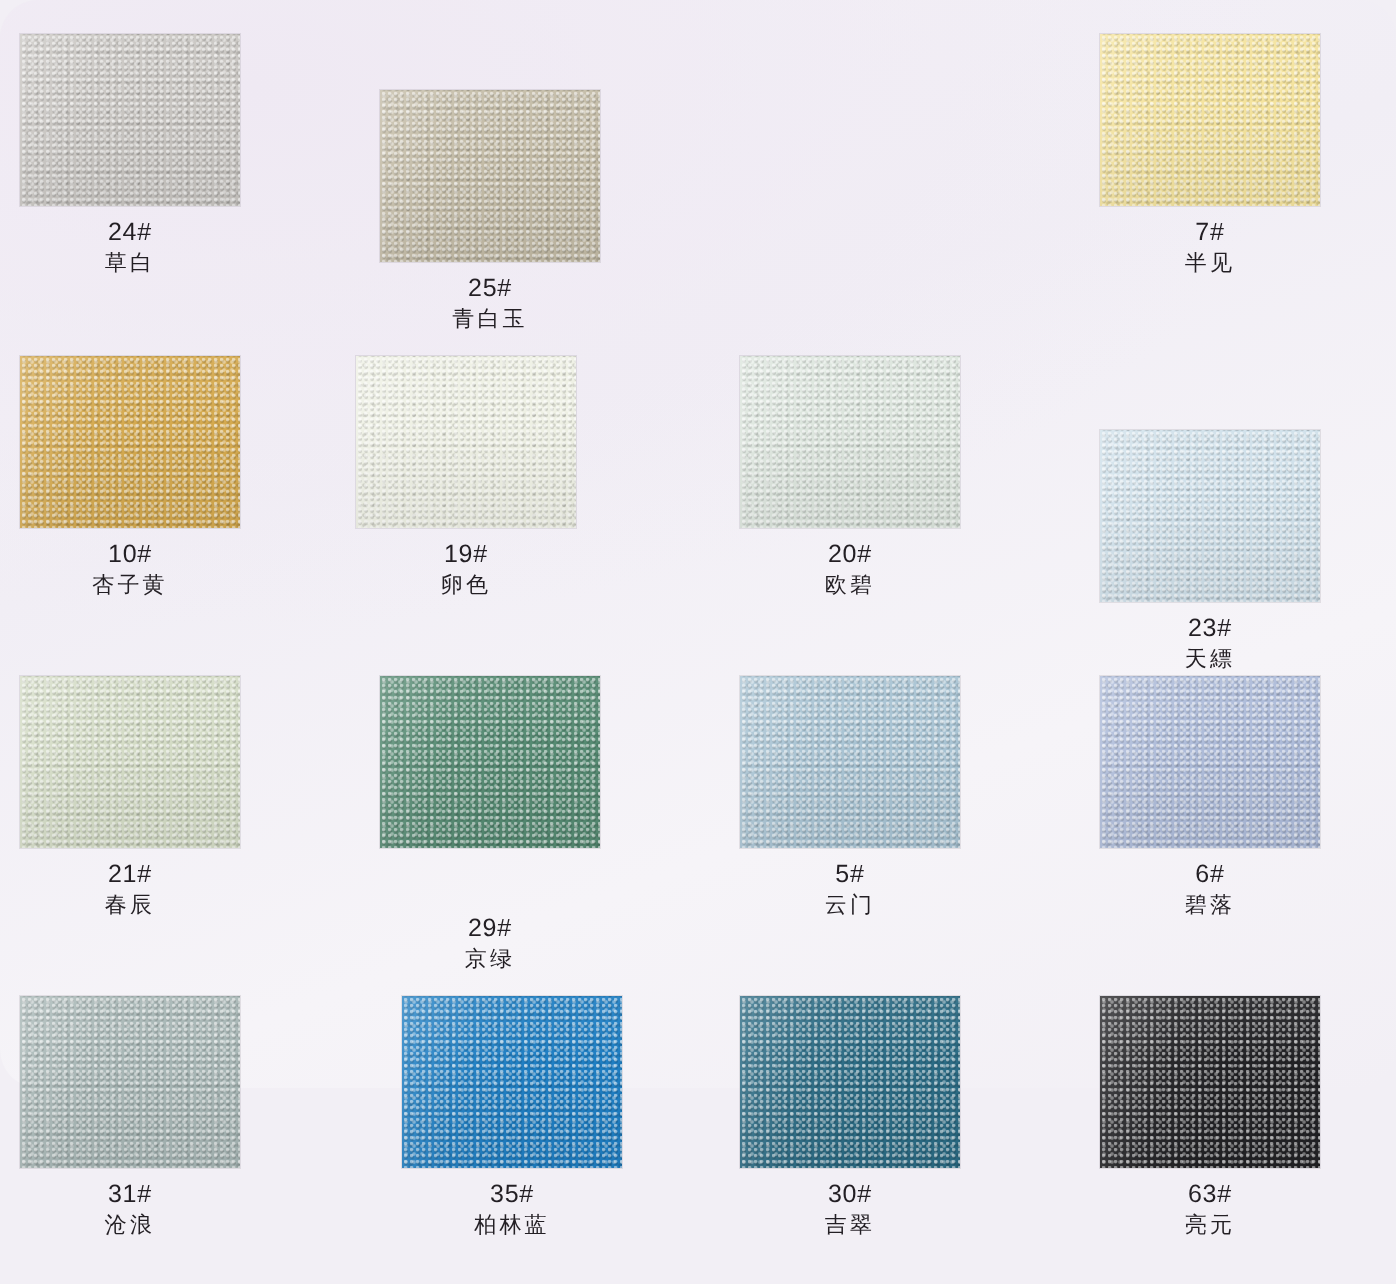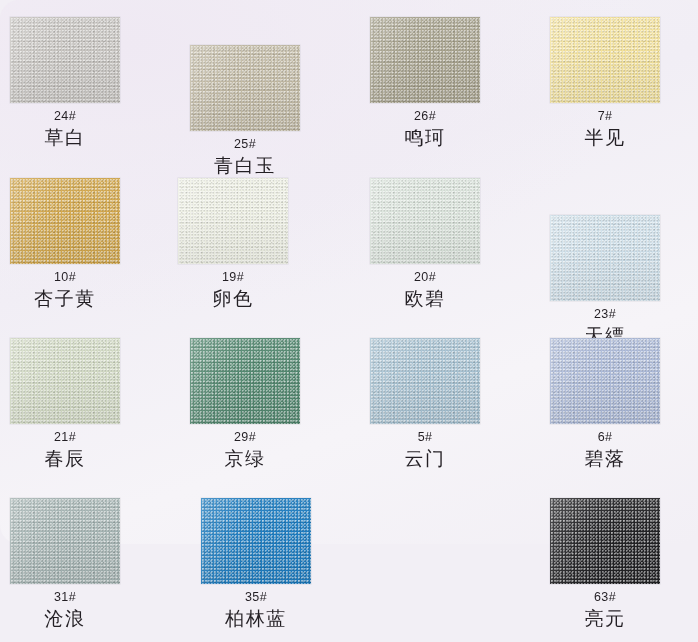--- a/index.html
+++ b/index.html
@@ -86,21 +86,21 @@
   }
 
   .code {
     display:block;
     font-size:12.5px;
     letter-spacing:0.4px;
   }
 
   .cname {
     display:block;
-    font-size:19px;
+    font-size:11px;
     letter-spacing:1.6px;
     font-family:Liberation Sans, sans-serif;
   }
 </style>
 </head>
 <body style="background: rgb(242, 239, 245);">
 
 <div id="swatch-board">
   <div class="grid">
       <div class="cell" style="left: -21px; top: 17px;">
@@ -114,29 +114,20 @@
       </div>
       <div class="cell" style="left: 159px; top: 17px; margin-top: 28px;">
         <div class="chip-wrap">
           <div class="chip" title="青白玉" style="background: rgb(195, 187, 166);"></div>
         </div>
         <div class="caption">
           <span class="code">25#</span>
           <span class="cname">青白玉</span>
         </div>
       </div>
-      <div class="cell" style="left: 339px; top: 17px;">
-        <div class="chip-wrap">
-          <div class="chip" title="鸣珂" style="background: rgb(169, 164, 143);"></div>
-        </div>
-        <div class="caption">
-          <span class="code">26#</span>
-          <span class="cname">鸣珂</span>
-        </div>
-      </div>
       <div class="cell" style="left: 519px; top: 17px;">
         <div class="chip-wrap">
           <div class="chip" title="半见" style="background: rgb(244, 227, 158);"></div>
         </div>
         <div class="caption">
           <span class="code">7#</span>
           <span class="cname">半见</span>
         </div>
       </div>
       <div class="cell" style="left: -21px; top: 178px;">
@@ -177,21 +168,21 @@
       </div>
       <div class="cell" style="left: -21px; top: 338px;">
         <div class="chip-wrap">
           <div class="chip" title="春辰" style="background: rgb(212, 220, 198);"></div>
         </div>
         <div class="caption">
           <span class="code">21#</span>
           <span class="cname">春辰</span>
         </div>
       </div>
-      <div class="cell" style="left: 159px; top: 338px;">
+      <div class="cell" style="left: 159px; top: 338px; gap: 27px;">
         <div class="chip-wrap">
           <div class="chip" title="京绿" style="background: rgb(85, 138, 114);"></div>
         </div>
         <div class="caption">
           <span class="code">29#</span>
           <span class="cname">京绿</span>
         </div>
       </div>
       <div class="cell" style="left: 339px; top: 338px;">
         <div class="chip-wrap">
@@ -222,20 +213,29 @@
       </div>
       <div class="cell" style="left: 170px; top: 498px;">
         <div class="chip-wrap">
           <div class="chip" title="柏林蓝" style="background: rgb(31, 126, 194);"></div>
         </div>
         <div class="caption">
           <span class="code">35#</span>
           <span class="cname">柏林蓝</span>
         </div>
       </div>
+      <div class="cell" style="left: 339px; top: 498px;">
+        <div class="chip-wrap">
+          <div class="chip" title="吉翠" style="background: rgb(43, 107, 132);"></div>
+        </div>
+        <div class="caption">
+          <span class="code">30#</span>
+          <span class="cname">吉翠</span>
+        </div>
+      </div>
       <div class="cell" style="left: 519px; top: 498px;">
         <div class="chip-wrap">
           <div class="chip" title="亮元" style="background: rgb(35, 35, 38);"></div>
         </div>
         <div class="caption">
           <span class="code">63#</span>
           <span class="cname">亮元</span>
         </div>
       </div>
     </div>

